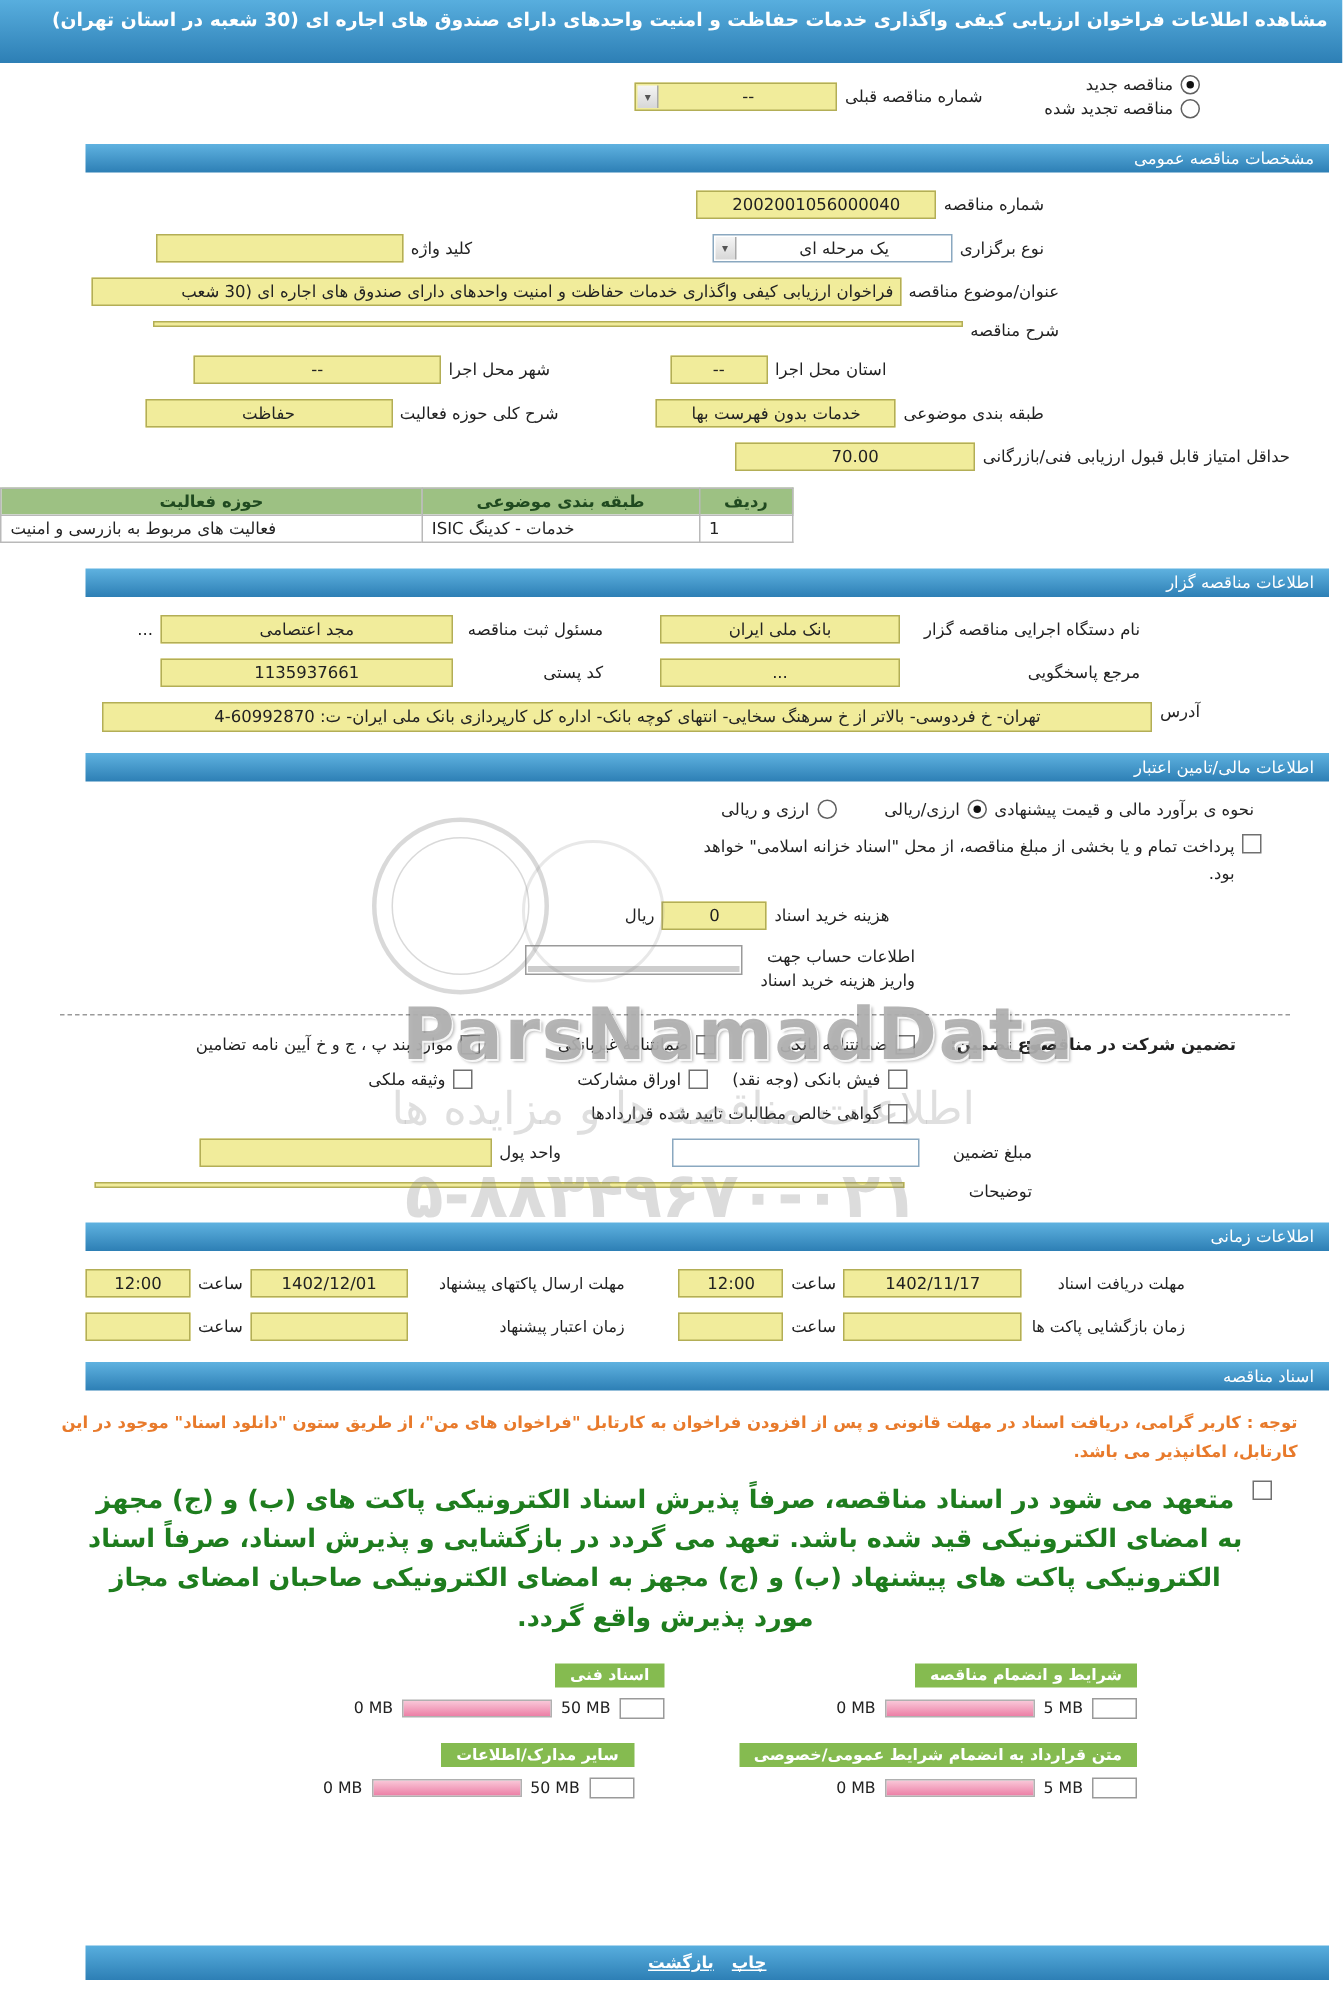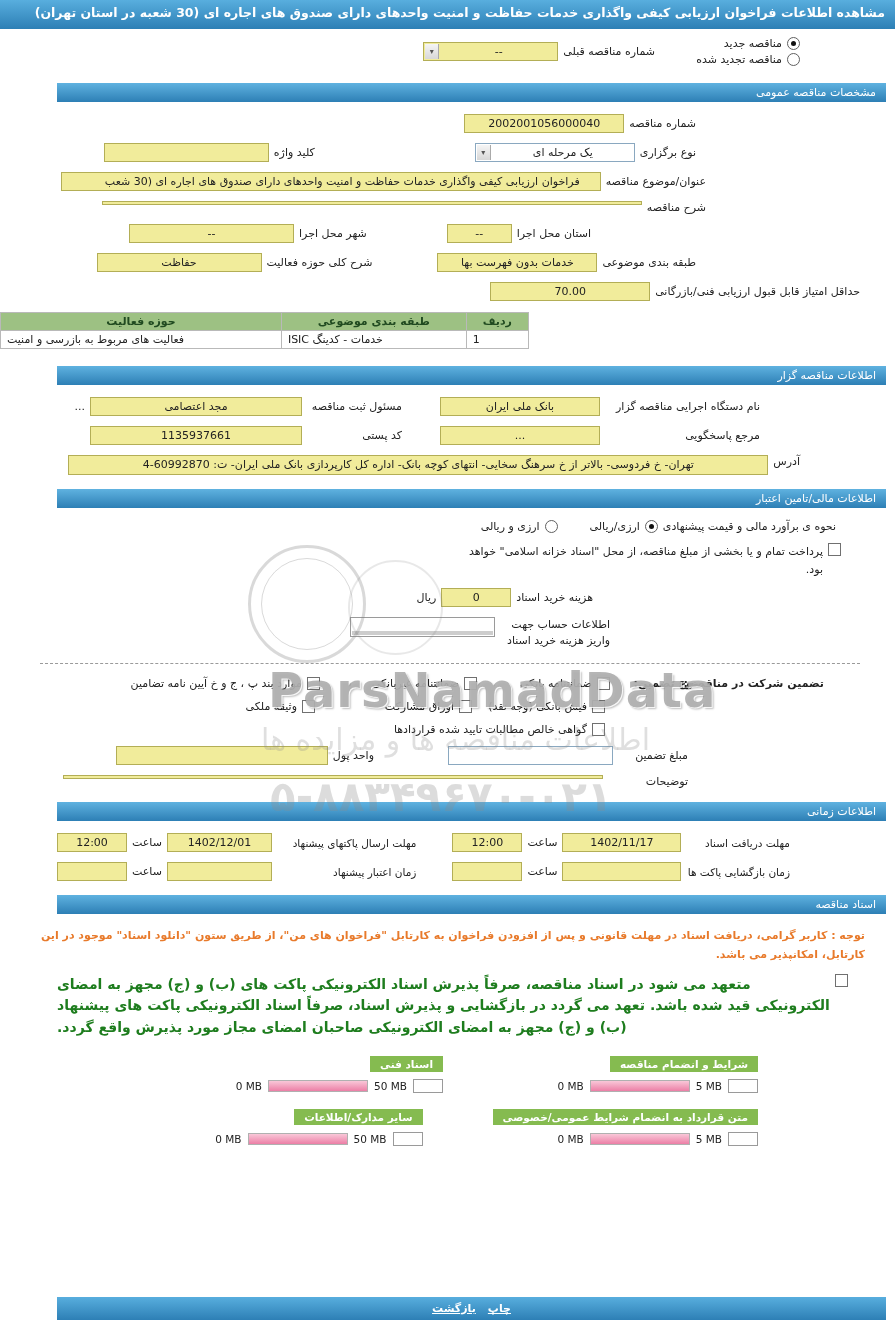--- a/index.html
+++ b/index.html
@@ -1,67 +1,67 @@
 <!DOCTYPE html>
 <html dir="rtl" lang="fa" style="--header_blue: #2d7fb5; --field_yellow: #f1ec9b; --table_header_green: #9dc183; --file_label_green: #85bb50; --notice_orange: #e87a2b; --commitment_green: #1e7d1e; --progress_pink: #ec7fa6;"><head>
 <meta charset="utf-8">
 <style>
   *{box-sizing:border-box;margin:0;padding:0}
   html,body{width:895px}
   body{height:1326px;overflow:hidden;position:relative;direction:rtl;background:#fff;
        font-family:"DejaVu Sans","Liberation Sans",sans-serif;font-size:11px;color:#222}
   .page{display:flex;flex-direction:column;height:1326px}
   .titlebar{background:linear-gradient(#58aede,var(--header_blue,#2d7fb5));color:#fff;font-weight:bold;
-            font-size:12.5px;padding:4px 10px 6px;line-height:1.5}
+            font-size:12.5px;padding:4px 10px 19px;line-height:1.5}
   .secbar{background:linear-gradient(#5fb2e0,var(--header_blue,#2d7fb5));color:#fff;font-weight:normal;
           padding:3px 10px;margin:9px 9px 7px 57px}
   .row{display:flex;align-items:center;gap:5px;margin:5px 9px 5px 57px}
   .row.top{align-items:flex-start}
   .lbl{white-space:nowrap}
   .b{font-weight:bold}
   .num{direction:ltr}
   .yf{background:var(--field_yellow,#f1ec9b);border:1px solid #b3ae56;height:19px;line-height:17px;
       text-align:center;overflow:hidden;white-space:nowrap;flex-shrink:0}
   .yf.area{height:auto;line-height:1.5;white-space:normal;padding:1px 6px}
-  .yf.tr{text-align:right;padding:0 20px}
+  .yf.tr{text-align:right;padding:0 4px}
   .wf{background:#fff;border:1px solid #8aa8c0;height:19px;line-height:17px;flex-shrink:0;overflow:hidden;white-space:nowrap;text-align:center}
   .gf{background:#fff;border:1px solid #9a9a9a;height:20px;flex-shrink:0;position:relative}
   .hscroll{position:absolute;left:1px;right:1px;bottom:1px;height:4px;background:#cdcdcd}
   .sel{position:relative;padding-left:16px}
   .sel .dd{position:absolute;left:1px;top:1px;bottom:1px;width:14px;background:linear-gradient(#f5f5f5,#d7d7d7);
            border-right:1px solid #aaa;color:#555;font-size:8px;display:flex;align-items:center;justify-content:center}
   .cb{width:13px;height:13px;border:1px solid #707070;background:#fff;flex-shrink:0;display:inline-block}
   .rd{width:13px;height:13px;border:1px solid #606060;border-radius:50%;background:#fff;flex-shrink:0;position:relative;display:inline-block}
   .rd.on::after{content:"";position:absolute;inset:3px;border-radius:50%;background:#111}
   .radio-col{width:140px;flex-shrink:0}
   .radio-line{display:flex;gap:5px;align-items:center;margin:3px 0}
   .cat-table{border-collapse:collapse;margin:6px 366px 8px 0}
   .cat-table th,.cat-table td{border:1px solid #b9b9b9;padding:2px 6px;white-space:nowrap}
   .cat-table th{background:var(--table_header_green,#9dc183);color:#204a20;font-weight:bold}
   .cat-table td{background:#fff;text-align:left}
   .dash{border-top:1px dashed #9a9a9a;margin:10px 35px 8px 40px}
   .txt-w370{width:370px;text-align:right;line-height:1.6;white-space:normal}
   .notice{color:var(--notice_orange,#e87a2b);font-weight:bold;line-height:1.7;text-align:right;margin:6px 30px 4px 40px}
-  .commit{color:var(--commitment_green,#1e7d1e);font-weight:bold;font-size:14px;line-height:1.55;width:790px;white-space:normal;text-align:left}
+  .commit{color:var(--commitment_green,#1e7d1e);font-weight:bold;font-size:17px;line-height:1.55;width:790px;white-space:normal;text-align:center}
   .files-row{display:flex;margin:12px 9px 4px 57px;padding-right:128px}
   .file-cell{min-width:245px}
   .file-cell.second{margin-right:70px;min-width:240px}
   .flabel{display:inline-block;background:var(--file_label_green,#85bb50);color:#fff;padding:2px 10px;
           font-weight:bold;font-size:10.5px;white-space:nowrap}
   .bar-row{display:flex;align-items:center;gap:6px;margin-top:7px}
   .pbox{width:30px;height:14px;border:1px solid #9a9a9a;background:#fff;flex-shrink:0}
   .pbar{width:100px;height:12px;border:1px solid #b0b0b0;flex-shrink:0;
         background:linear-gradient(#f9c7d8,var(--progress_pink,#ec7fa6))}
   .sz{direction:ltr;white-space:nowrap;font-size:10.5px}
   .footer{background:linear-gradient(#58aede,var(--header_blue,#2d7fb5));margin:14px 9px 6px 57px;
           padding:5px 0;display:flex;justify-content:center;gap:12px;margin-top:auto}
   .footer a{color:#fff;font-weight:bold;text-decoration:underline;cursor:pointer}
   
   .w65{width:65px}.w70{width:70px}.w100{width:119px}.w105{width:105px}.w135{width:135px}.w145{width:145px}
-  .w160{width:160px}.w165{width:165px}.w195{width:212px}.w540{width:540px}.w700{width:700px}
+  .w160{width:160px}.w165{width:165px}.w195{width:195px}.w540{width:540px}.w700{width:700px}
   .h55{height:55px}.h62{height:62px}
   .wfix30{width:30px}.wfix70{width:70px}.wfix80{width:80px}.wfix82{width:82px}.wfix95{width:95px}
   .wfix104{width:104px;font-size:10.5px}.wfix110{width:110px;white-space:normal;line-height:1.4}
   .wfix122{width:122px}.wfix140{width:140px;font-size:10.5px}.wfix155{width:155px}
   .sp22{width:22px;flex-shrink:0}.sp26{width:26px;flex-shrink:0}.sp28{width:28px;flex-shrink:0}
   .sp55{width:55px;flex-shrink:0}.sp64{width:64px;flex-shrink:0}.sp70{width:70px;flex-shrink:0}
   .sp150{width:150px;flex-shrink:0}.sp214{width:214px;flex-shrink:0}
   .pr26{padding-right:26px}.pr38{padding-right:38px}.pr45{padding-right:45px}.pr50{padding-right:50px}
   .pr62{padding-right:62px}.pr86{padding-right:86px}.pr96{padding-right:96px}.pr126{padding-right:126px}
   .pr180{padding-right:180px}.pr190{padding-right:190px}.pr198{padding-right:198px}

